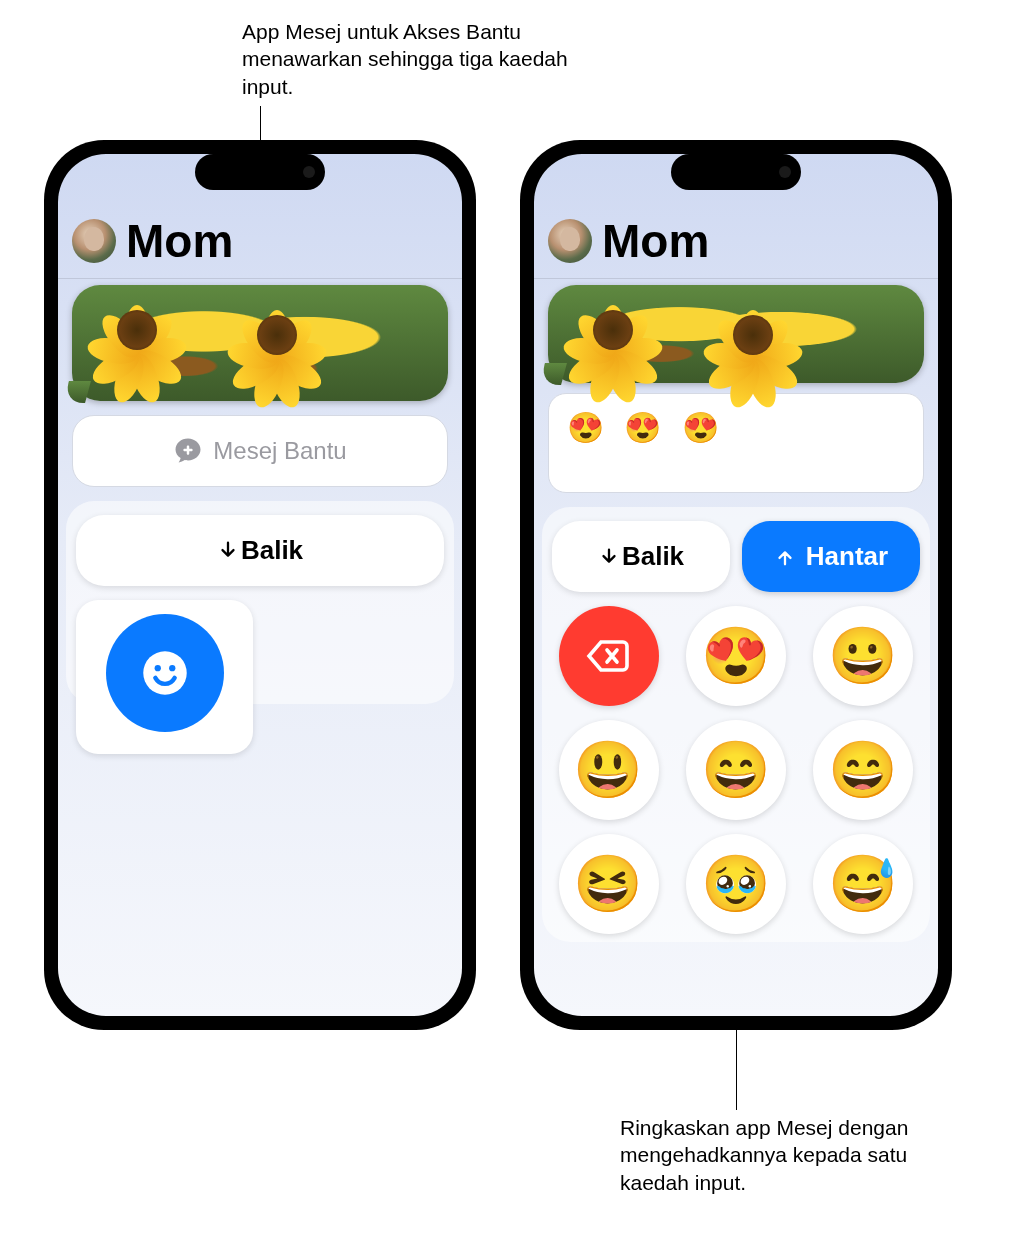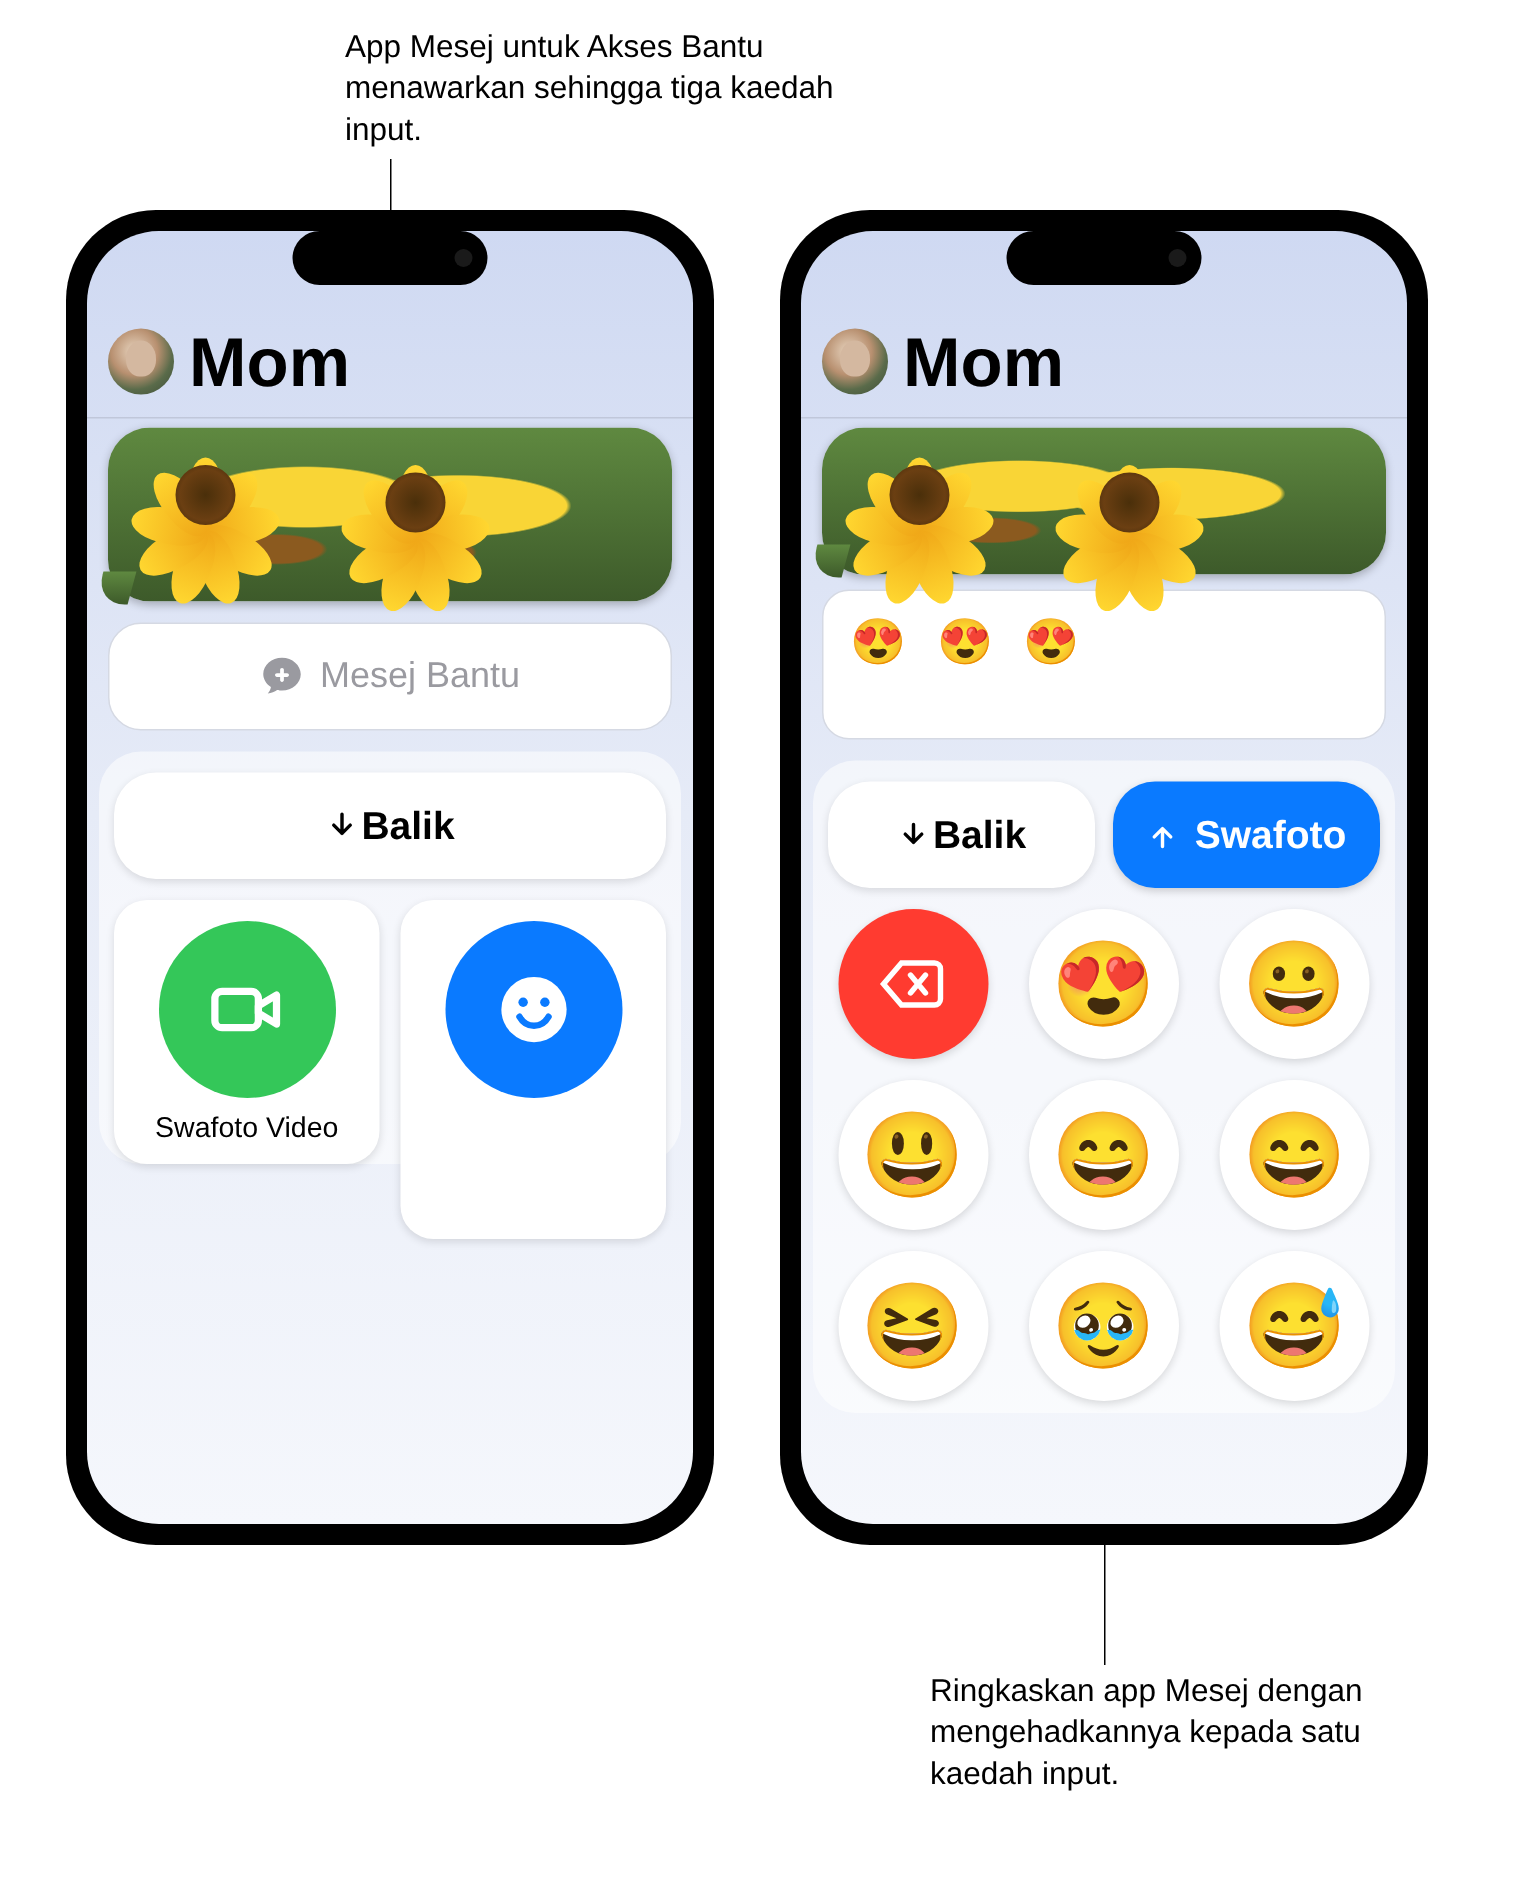--- a/index.html
+++ b/index.html
@@ -245,21 +245,21 @@
     font-size: 56px;
   }
   .del-btn { background: #ff3b30; }
   .del-btn svg { width: 48px; height: 48px; fill: #fff; }
 
   .arrow { width: 22px; height: 22px; }
 </style>
 </head>
 <body>
 
-<div class="callout" style="top:18px; left:230px; width:330px;">App Mesej untuk Akses Bantu menawarkan sehingga tiga kaedah input.</div>
+<div class="callout" style="top:18px; left:242px; width:330px;">App Mesej untuk Akses Bantu menawarkan sehingga tiga kaedah input.</div>
 <div class="callout-line" style="top:106px; left:260px; width:1px; height:36px;"></div>
 
 <div class="phone" style="top:140px; left:44px;">
   <div class="notch"></div>
   <div class="screen">
     <div class="header">
       <div class="avatar"></div>
       <div class="contact-name">Mom</div>
     </div>
     <div class="photo-bubble">
@@ -298,29 +298,20 @@
     </div>
 
     <div class="bottom-panel">
       <div class="back-btn">
         <svg class="arrow" viewBox="0 0 24 24">
             <path fill="#000" d="M12 3v14m0 0l-6-6m6 6l6-6" stroke="#000" stroke-width="2.5" stroke-linecap="round" stroke-linejoin="round"></path>
           </svg>
         <span>Balik</span>
       </div>
       <div class="method-grid">
-        <div class="method-card">
-          <div class="method-circle vid">
-            <svg viewBox="0 0 24 24">
-                <rect x="3" y="7" width="12" height="10" rx="2" fill="none" stroke="#fff" stroke-width="2"></rect>
-                <path d="M15 11l5-3v8l-5-3z" fill="none" stroke="#fff" stroke-width="2" stroke-linejoin="round"></path>
-              </svg>
-          </div>
-          <span>Swafoto Video</span>
-        </div>
         <div class="method-card" style="margin-bottom:-50px;">
           <div class="method-circle emo">
             <svg viewBox="0 0 24 24">
                 <circle cx="12" cy="12" r="9" fill="#fff"></circle>
                 <circle cx="9" cy="10" r="1.3" fill="#0a7aff"></circle>
                 <circle cx="15" cy="10" r="1.3" fill="#0a7aff"></circle>
                 <path d="M8 14c1 1.8 2.5 2.5 4 2.5s3-.7 4-2.5" stroke="#0a7aff" stroke-width="1.8" fill="none" stroke-linecap="round"></path>
               </svg>
           </div>
         </div>
@@ -369,21 +360,21 @@
         <div class="back-btn">
           <svg class="arrow" viewBox="0 0 24 24">
               <path d="M12 4v13m0 0l-6-6m6 6l6-6" stroke="#000" stroke-width="2.5" stroke-linecap="round" stroke-linejoin="round" fill="none"></path>
             </svg>
           <span>Balik</span>
         </div>
         <div class="send-btn">
           <svg class="arrow" viewBox="0 0 24 24">
               <path d="M12 20V7m0 0l-6 6m6-6l6 6" stroke="#fff" stroke-width="2.5" stroke-linecap="round" stroke-linejoin="round" fill="none"></path>
             </svg>
-          <span>Swafoto</span>
+          <span>Hantar</span>
         </div>
       </div>
       <div class="emoji-grid">
         <div class="emoji-btn del-btn">
           <svg viewBox="0 0 24 24">
               <path d="M8 5h11a2 2 0 012 2v10a2 2 0 01-2 2H8l-6-7 6-7z" fill="none" stroke="#fff" stroke-width="1.8"></path>
               <path d="M11 9l5 6m0-6l-5 6" stroke="#fff" stroke-width="1.8" stroke-linecap="round"></path>
             </svg>
         </div>
         <div class="emoji-btn">😍</div>

